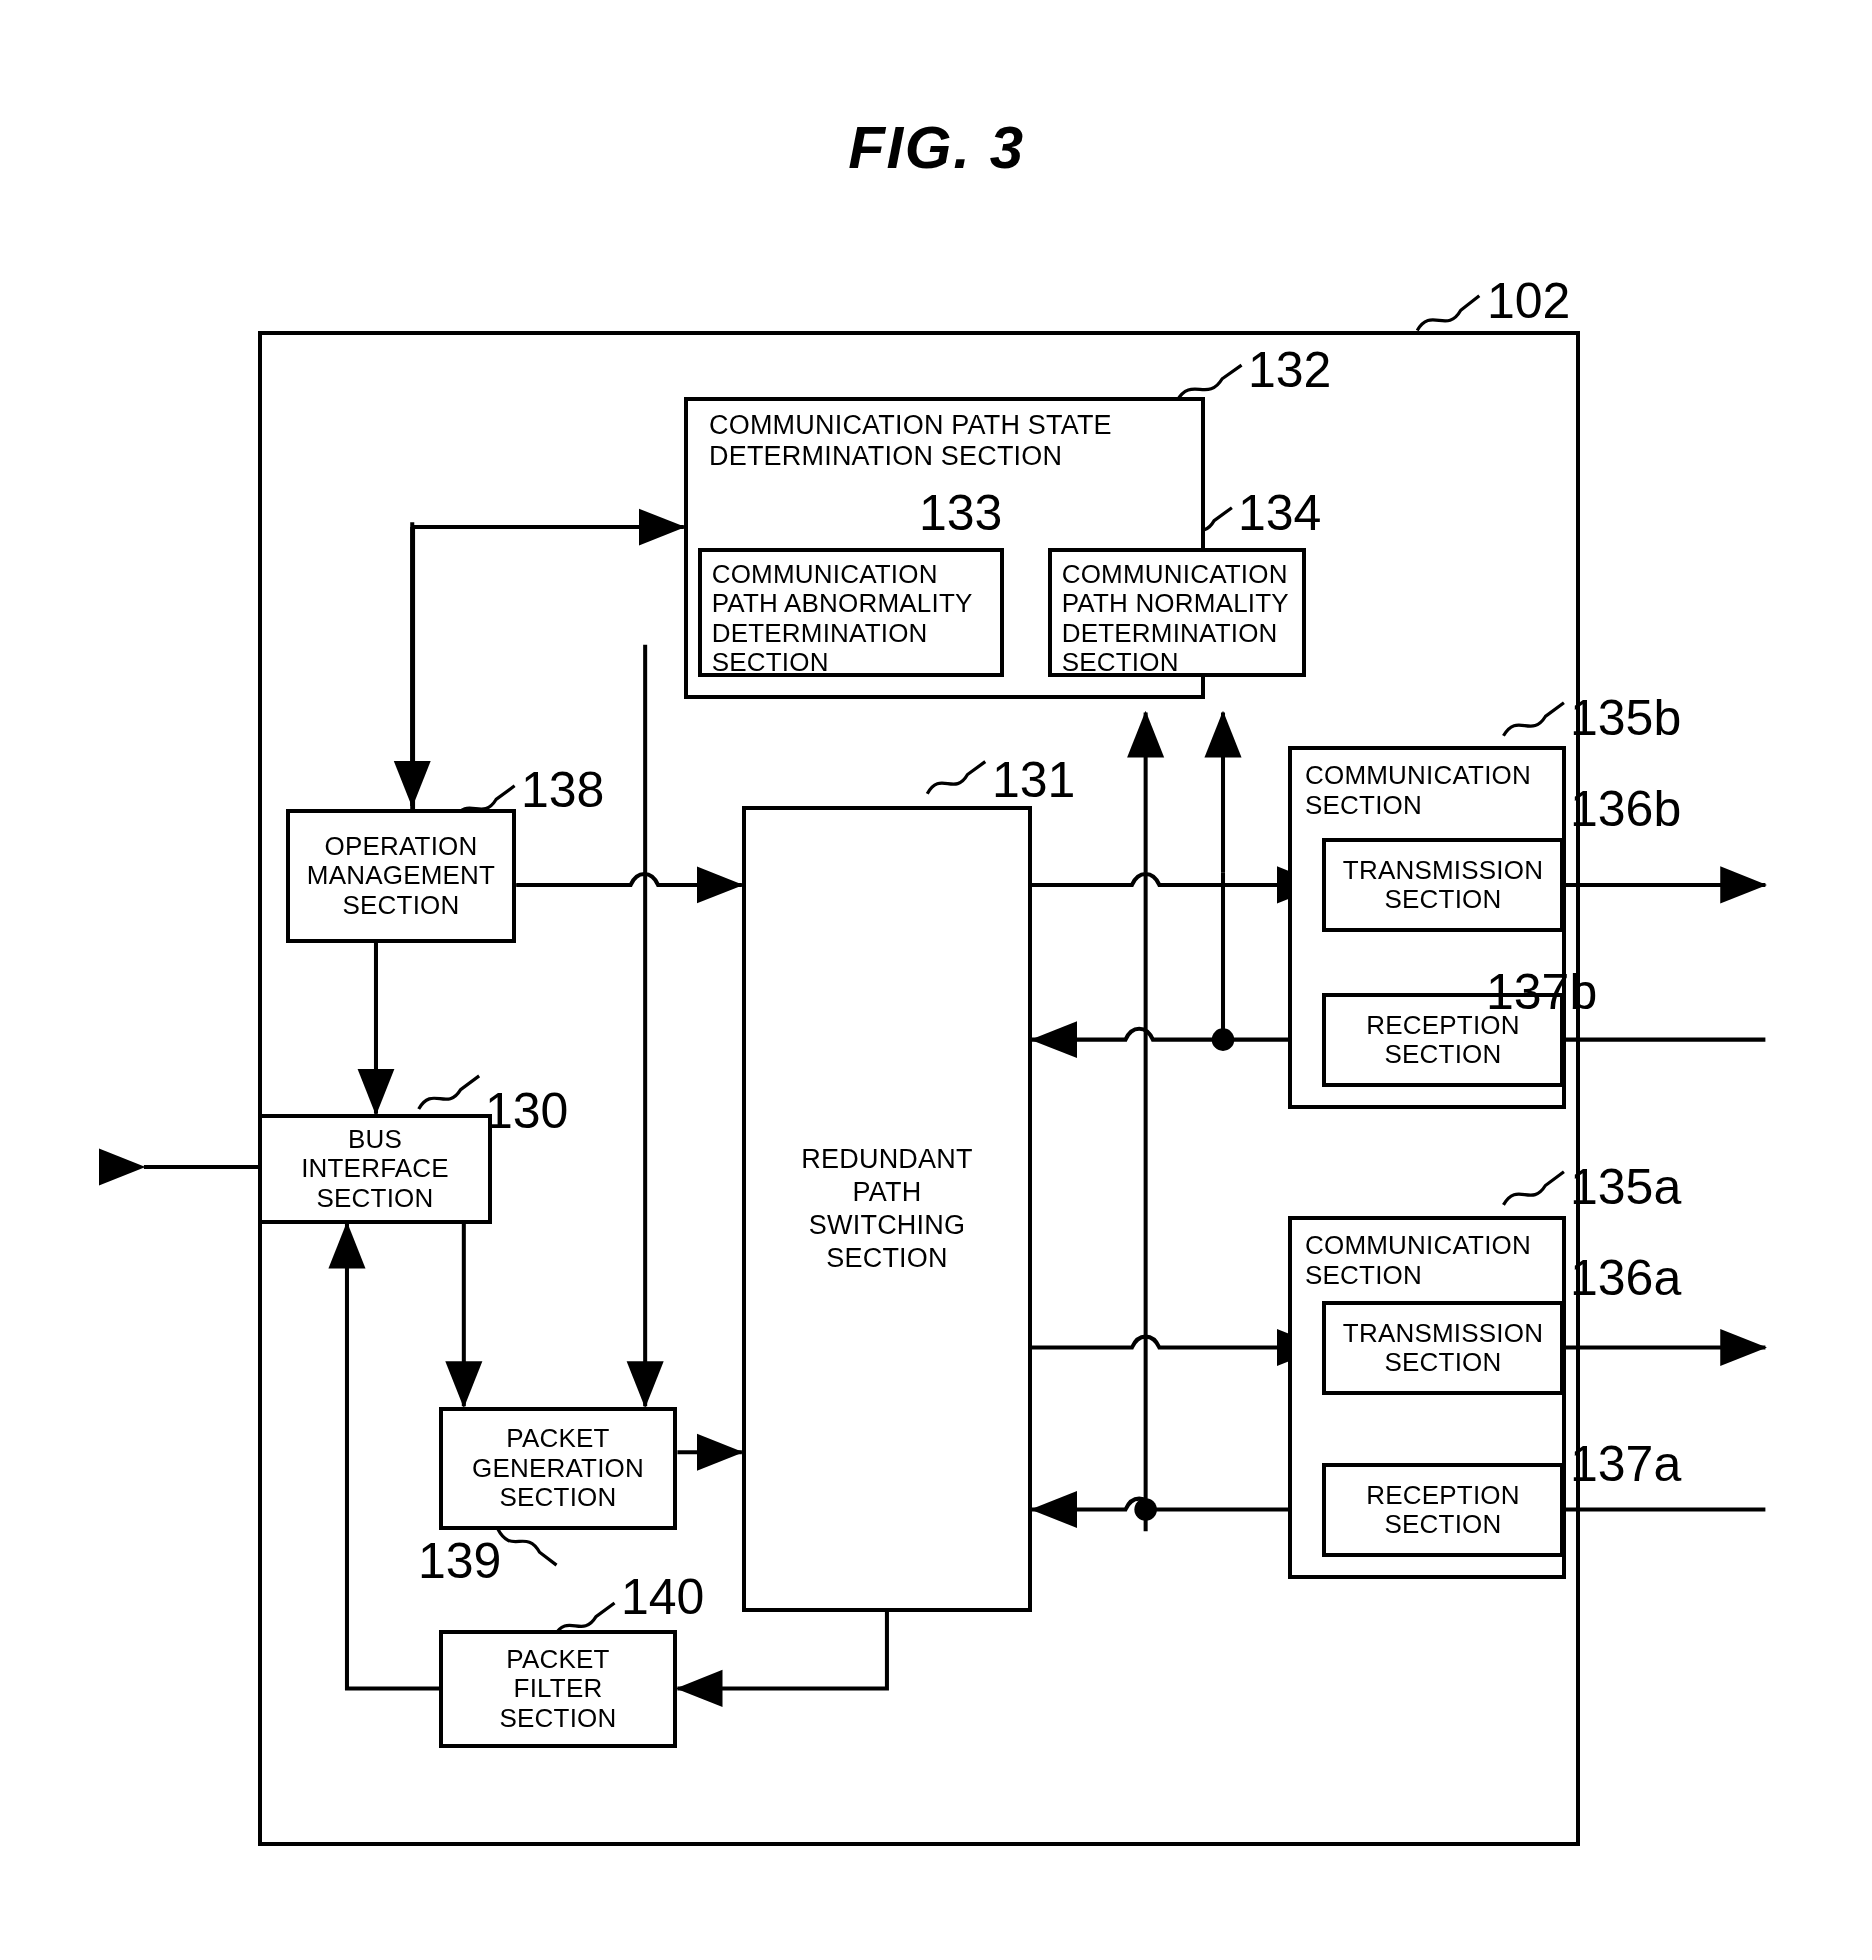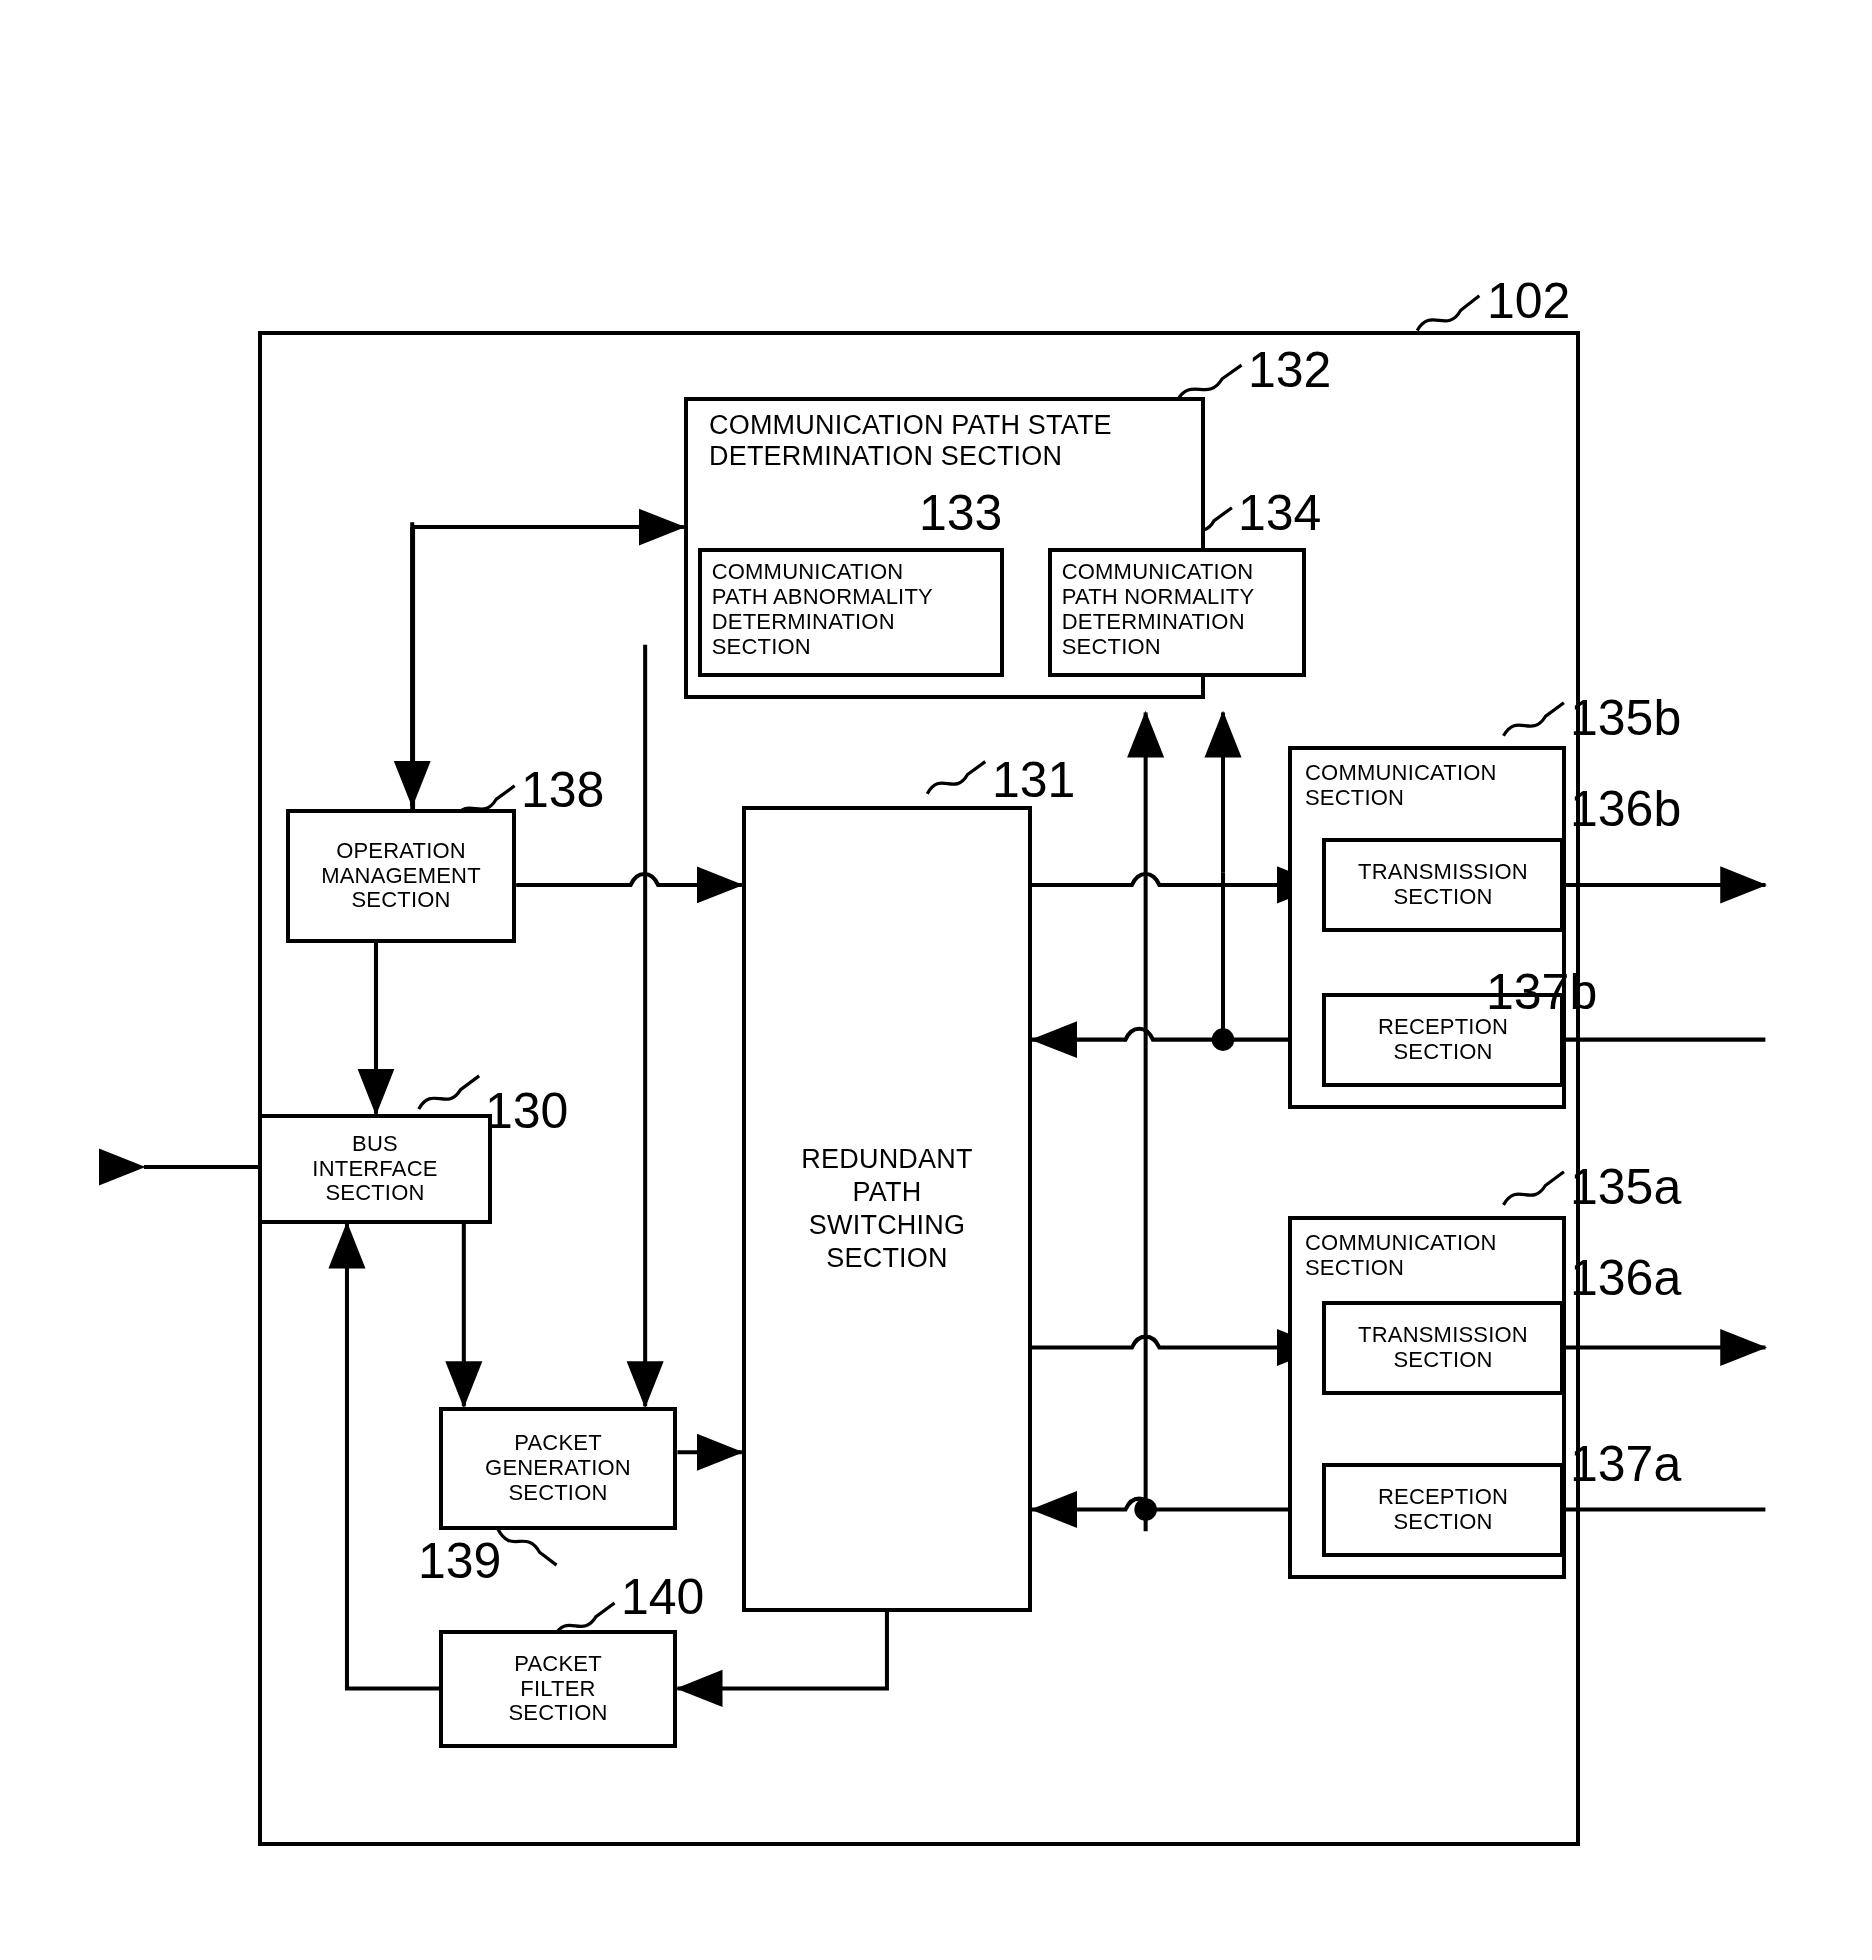--- a/index.html
+++ b/index.html
@@ -6,31 +6,32 @@
   body{width:1873px;height:1960px;position:relative;
        font-family:"Liberation Sans","DejaVu Sans",sans-serif;color:#000;
        overflow:hidden;}
   #fig{position:absolute;left:0;top:0;width:1873px;height:1960px;}
   .fig-title{position:absolute;left:0;top:113px;width:1873px;text-align:center;
              font-size:60px;font-style:italic;font-weight:700;letter-spacing:1.6px;}
   
   .box{position:absolute;border:4px solid #000;background:#fff;box-sizing:border-box;
        display:flex;align-items:center;justify-content:center;text-align:center;}
   .box.tl{align-items:flex-start;justify-content:flex-start;text-align:left;}
-  .box-label{font-size:22px;line-height:1.13;letter-spacing:0.2px;}
+  .box-label{font-size:26px;line-height:1.13;letter-spacing:0.2px;}
   .outer{position:absolute;border:4px solid #000;background:transparent;box-sizing:border-box;}
   .ref{position:absolute;font-size:50px;font-weight:400;letter-spacing:0px;}
   svg.lines{position:absolute;left:0;top:0;width:1873px;height:1960px;
             pointer-events:none;overflow:visible;}
 </style>
 </head>
 <body>
 
 <div id="fig">
 
+  <div class="fig-title">FIG. 3</div>
 
   <svg class="lines" viewBox="0 0 2323 2432">
     <defs>
       <marker id="ah" markerWidth="13" markerHeight="13" refX="11.2" refY="5.2" orient="auto" markerUnits="strokeWidth">
         <path d="M0,0.6 L11.6,5.2 L0,9.8 z" fill="#000"></path>
       </marker>
       <marker id="ahs" markerWidth="13" markerHeight="13" refX="11.2" refY="5.2" orient="auto" markerUnits="strokeWidth">
         <path d="M0,0.6 L11.6,5.2 L0,9.8 z" fill="#000"></path>
       </marker>
     </defs>

